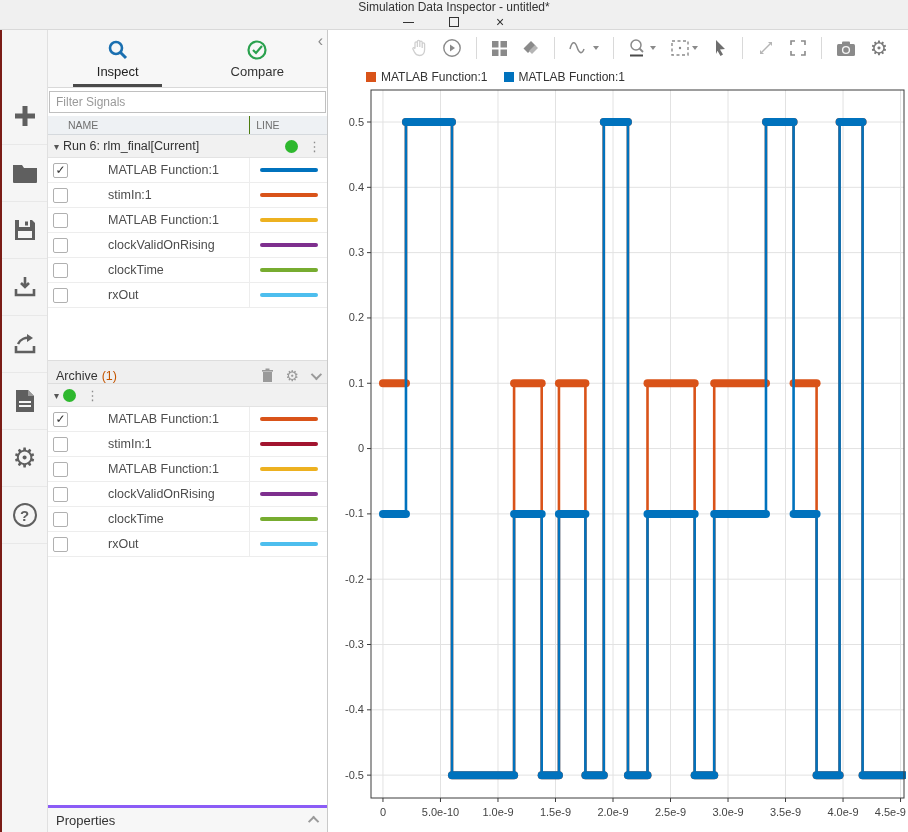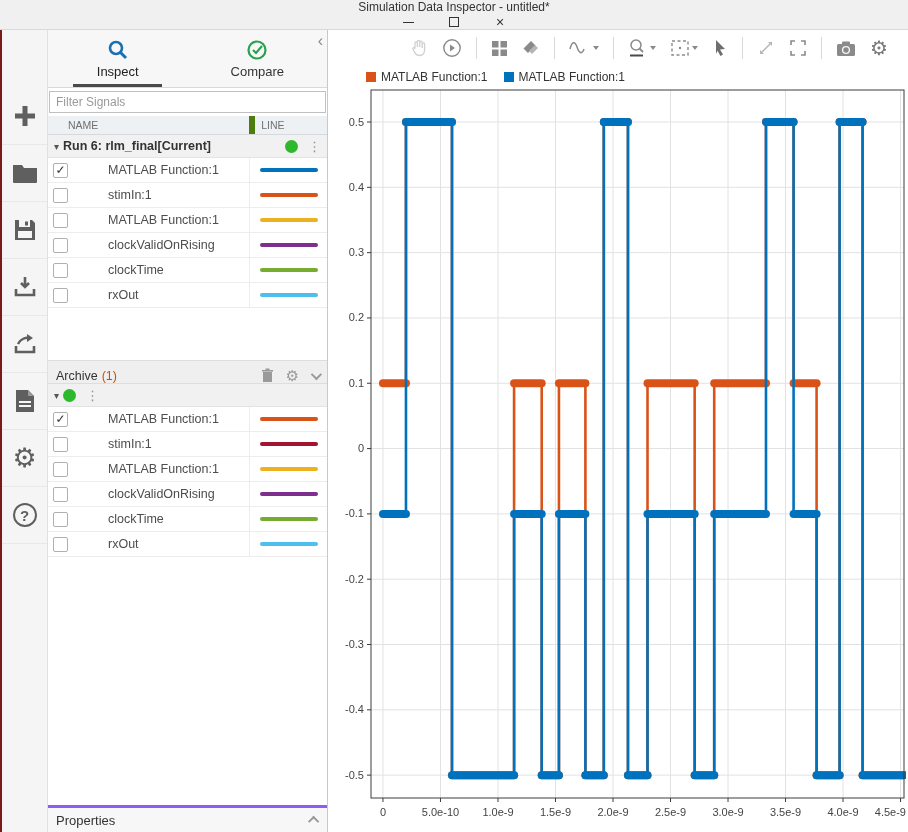--- a/index.html
+++ b/index.html
@@ -46,28 +46,28 @@
   .collapse { position:absolute; right:4px; top:2px; color:#8a8a8a; font-size:16px; }
 
   .filterrow { padding:3px 1px; background:#fff; }
   .filterrow input { width:100%; height:22px; border:1px solid #c0c0c0; font-size:12px;
     padding:0 6px; color:#333; outline:none; font-family:"Liberation Sans",sans-serif; }
   .filterrow input::placeholder { color:#9a9a9a; }
 
   .thead { height:19px; background:#eef1f4; border-bottom:1px solid #d5d9dd;
     display:flex; font-size:10.5px; color:#707070; align-items:center; }
   .thead .c-name { width:202px; padding-left:20px; }
-  .thead .c-line { width:78px; border-left:6px solid #4d7c0f; padding-left:6px; height:100%;
+  .thead .c-line { width:78px; border-left:1px solid #4d7c0f; padding-left:6px; height:100%;
     display:flex; align-items:center; }
 
   .list { flex:1; overflow:hidden; position:relative; }
   .runheader { height:23px; background:#f1f1f1; border-bottom:1px solid #e3e3e3;
     display:flex; align-items:center; padding-left:6px; }
   .runheader .tri { color:#555; font-size:10px; margin-right:4px; }
-  .runheader .rtitle { font-size:12.5px; font-weight:bold; color:#333; flex:1; }
+  .runheader .rtitle { font-size:12.5px; font-weight:normal; color:#333; flex:1; }
   .runheader .dot { width:13px; height:13px; border-radius:50%; background:#2eb82e; margin-right:10px; }
   .runheader .kebab { color:#8c8c8c; font-size:13px; margin-right:6px; letter-spacing:0; }
   .sigrow { height:25px; display:flex; align-items:center; border-bottom:1px solid #ededed; }
   .sigrow .cb { width:15px; height:15px; border:1px solid #b0b0b0; border-radius:2px;
     background:#fff; margin:0 6px 0 5px; display:flex; align-items:center;
     justify-content:center; font-size:12px; color:#333; flex:none; }
   .sigrow .sname { font-size:12.5px; color:#4d4d4d; flex:1; padding-left:34px; }
   .sigrow .linecol { width:78px; border-left:1px solid #ededed; height:100%;
     display:flex; align-items:center; justify-content:center; flex:none; }
   .sigrow .swatch { width:58px; height:4px; border-radius:2px; }

